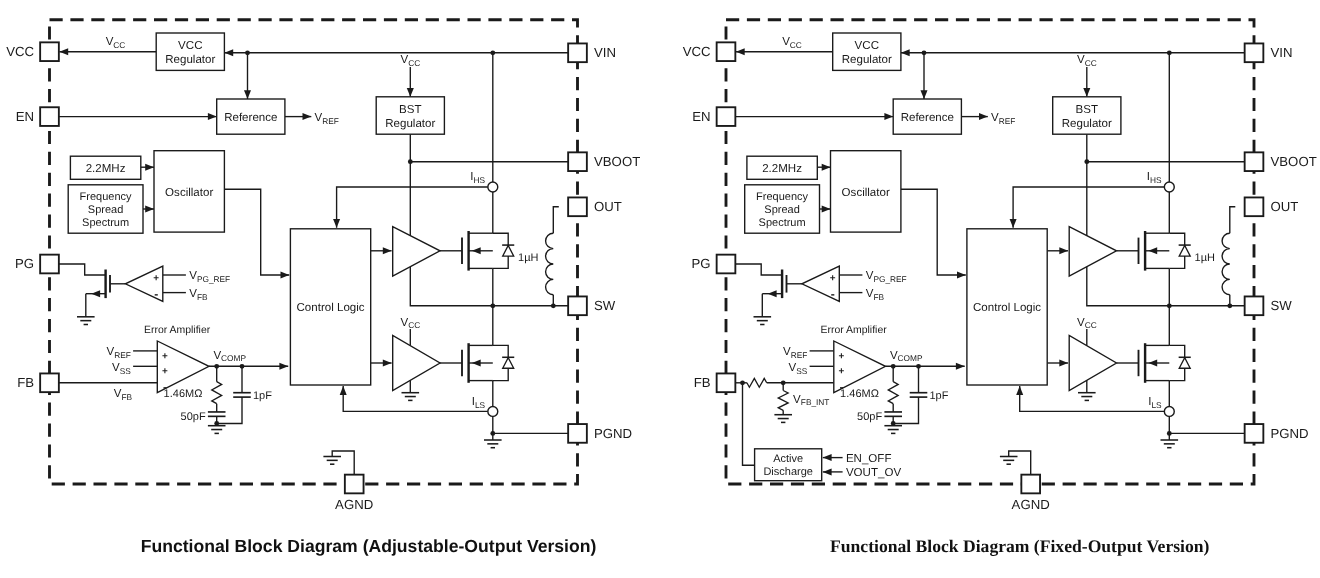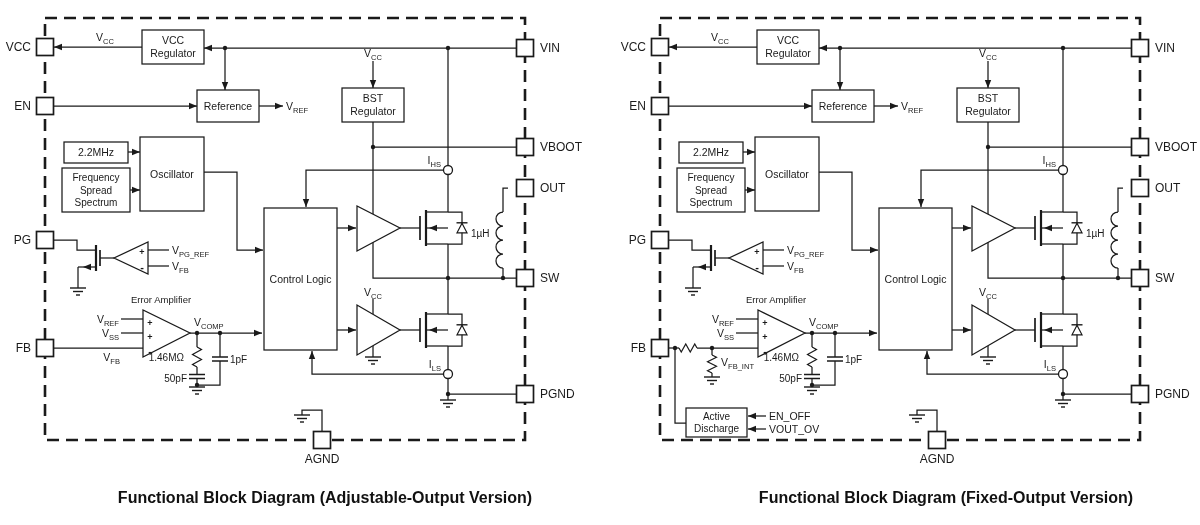--- a/index.html
+++ b/index.html
@@ -1,22 +1,22 @@
 <!DOCTYPE html>
 <html><head>
 <meta charset="utf-8">
 <style>
   html,body{margin:0;padding:0;background:#fff;}
   #figure{position:relative;width:1200px;height:525px;background:#fff;overflow:hidden;
           font-family:"Liberation Sans",sans-serif;color:#1a1a1a;}
   #schematic{position:absolute;left:0;top:0;}
   .caption{position:absolute;top:489px;width:480px;text-align:center;
            font-size:16px;font-weight:bold;color:#111;}
-  #caption-left{left:85px;}
-  #caption-right{left:706px;}
+  #caption-left{left:95px;}
+  #caption-right{left:687px;font-family:Liberation Serif, serif;}
   svg text{fill:#1a1a1a;}
 </style>
 </head>
 <body>
 
 <div id="figure">
   <svg id="schematic" width="1200" height="525" viewBox="0 0 1200 525">
       <g transform="translate(0,0)">
         <rect x="45" y="18" width="480" height="422" fill="none" stroke="#1a1a1a" stroke-width="2.6" stroke-dasharray="12 7"></rect>
         <polyline points="516.5,48 204,48" fill="none" stroke="#1a1a1a" stroke-width="1.25"></polyline>

